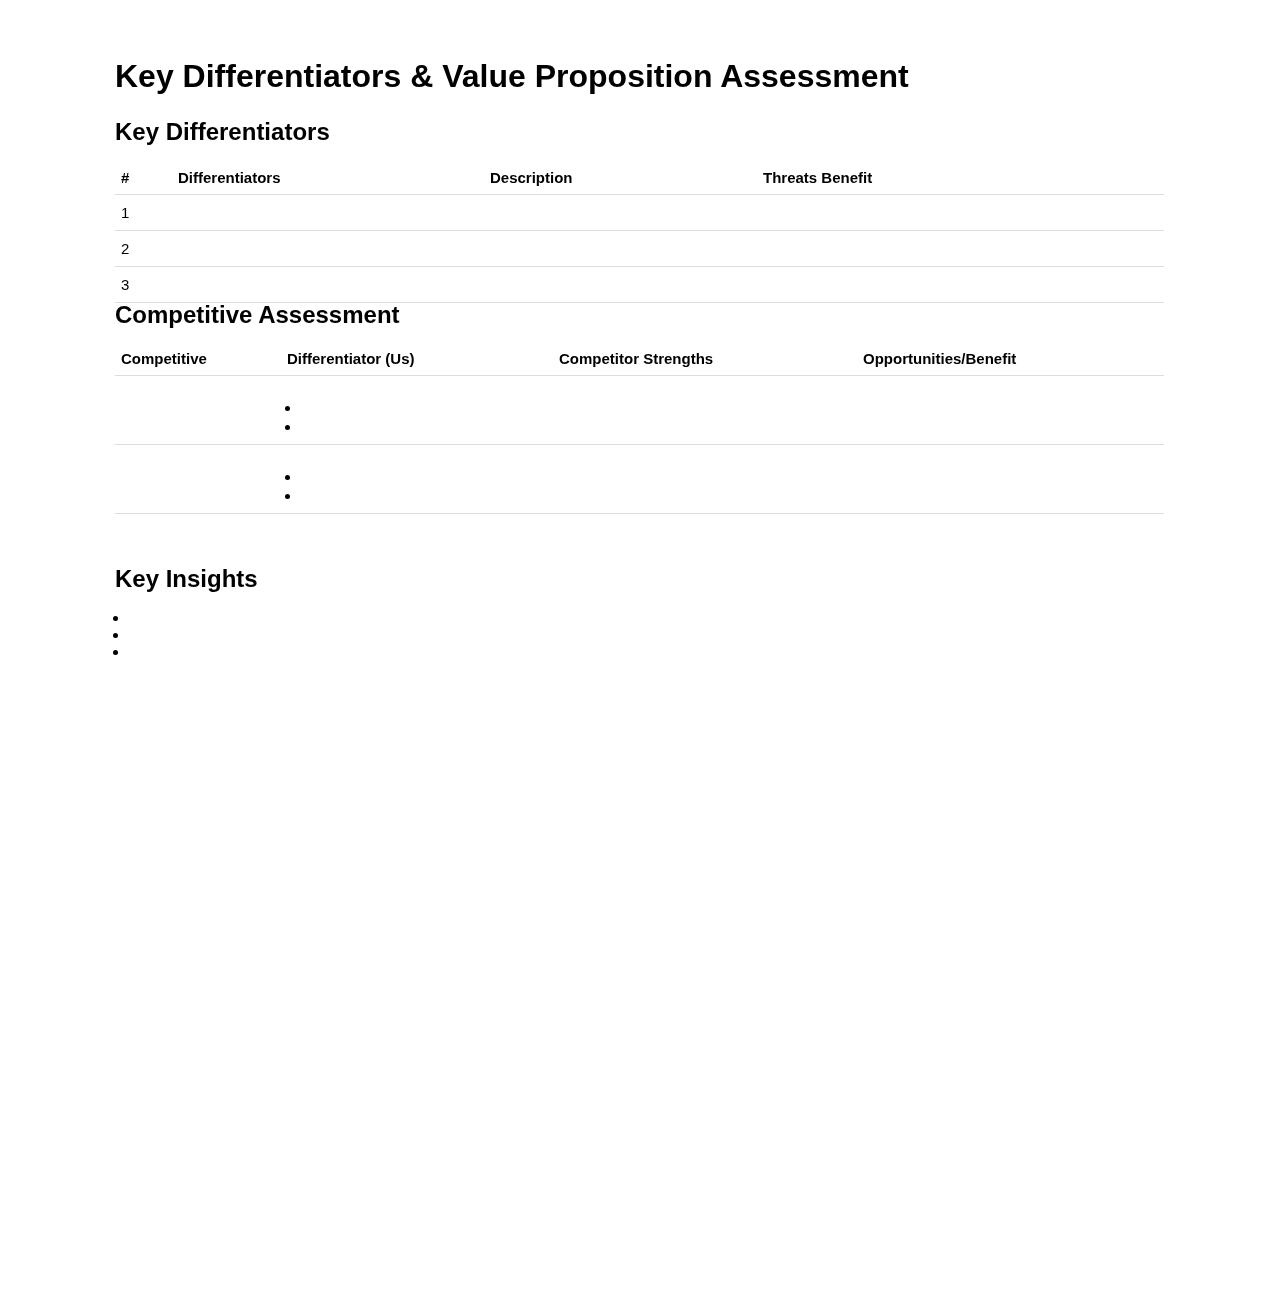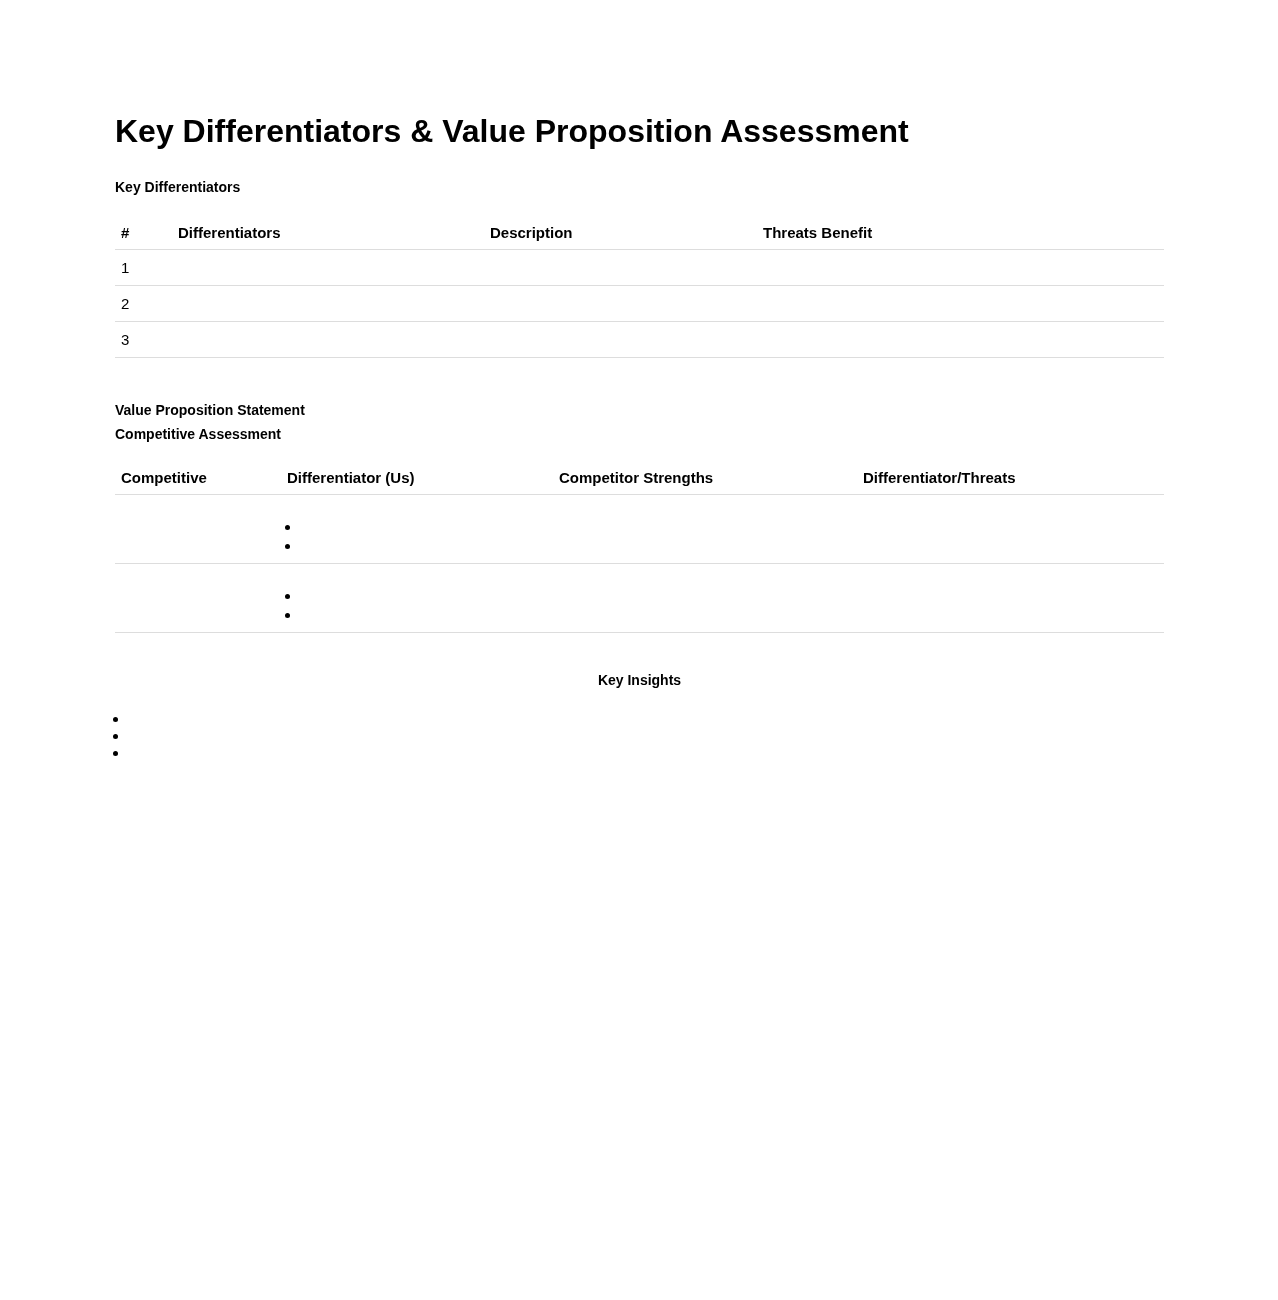--- a/index.html
+++ b/index.html
@@ -4,42 +4,42 @@
 <style>
   html, body {
     margin: 0;
     padding: 0;
     background: #ffffff;
   }
   .page {
     width: 1278px;
     min-height: 1300px;
     box-sizing: border-box;
-    padding: 113px 114px 40px 115px;
+    padding: 58px 114px 40px 115px;
     background: #ffffff;
     font-family: "Liberation Sans", sans-serif;
     color: #000000;
     border-radius: 7px;
   }
   h1 {
     font-size: 32px;
     line-height: 37px;
     font-weight: 700;
     margin: 0;
   }
   h3 {
-    font-size: 14px;
+    font-size: 24px;
     line-height: 24px;
     font-weight: 700;
     margin: 0;
   }
   .h3-kd  { margin-top: 25px; }
   .h3-vps { margin-top: 40px; }
   .h3-ca  { }
-  .h3-ki  { margin-top: 35px; text-align: center; }
+  .h3-ki  { margin-top: 53px; }
 
   table {
     border-collapse: collapse;
     table-layout: fixed;
     width: 1049px;
     font-size: 15px;
     color: #000000;
   }
   .t1 { margin-top: 16px; }
   .t2 { margin-top: 14px; }
@@ -120,37 +120,36 @@
       </tr>
       <tr>
         <td>3</td>
         <td></td>
         <td></td>
         <td></td>
       </tr>
     </tbody>
   </table>
 
-  <h3 class="h3-vps">Value Proposition Statement</h3>
 
   <h3 class="h3-ca">Competitive Assessment</h3>
 
   <table class="t2">
     <colgroup>
       <col style="width:166px">
       <col style="width:272px">
       <col style="width:304px">
       <col style="width:307px">
     </colgroup>
     <thead>
       <tr>
         <th>Competitive</th>
         <th>Differentiator (Us)</th>
         <th>Competitor Strengths</th>
-        <th>Differentiator/Threats</th>
+        <th>Opportunities/Benefit</th>
       </tr>
     </thead>
     <tbody>
       <tr>
         <td></td>
         <td>
           <ul class="cell-bullets">
             <li class="empty-bullet"></li>
             <li class="empty-bullet"></li>
           </ul>

